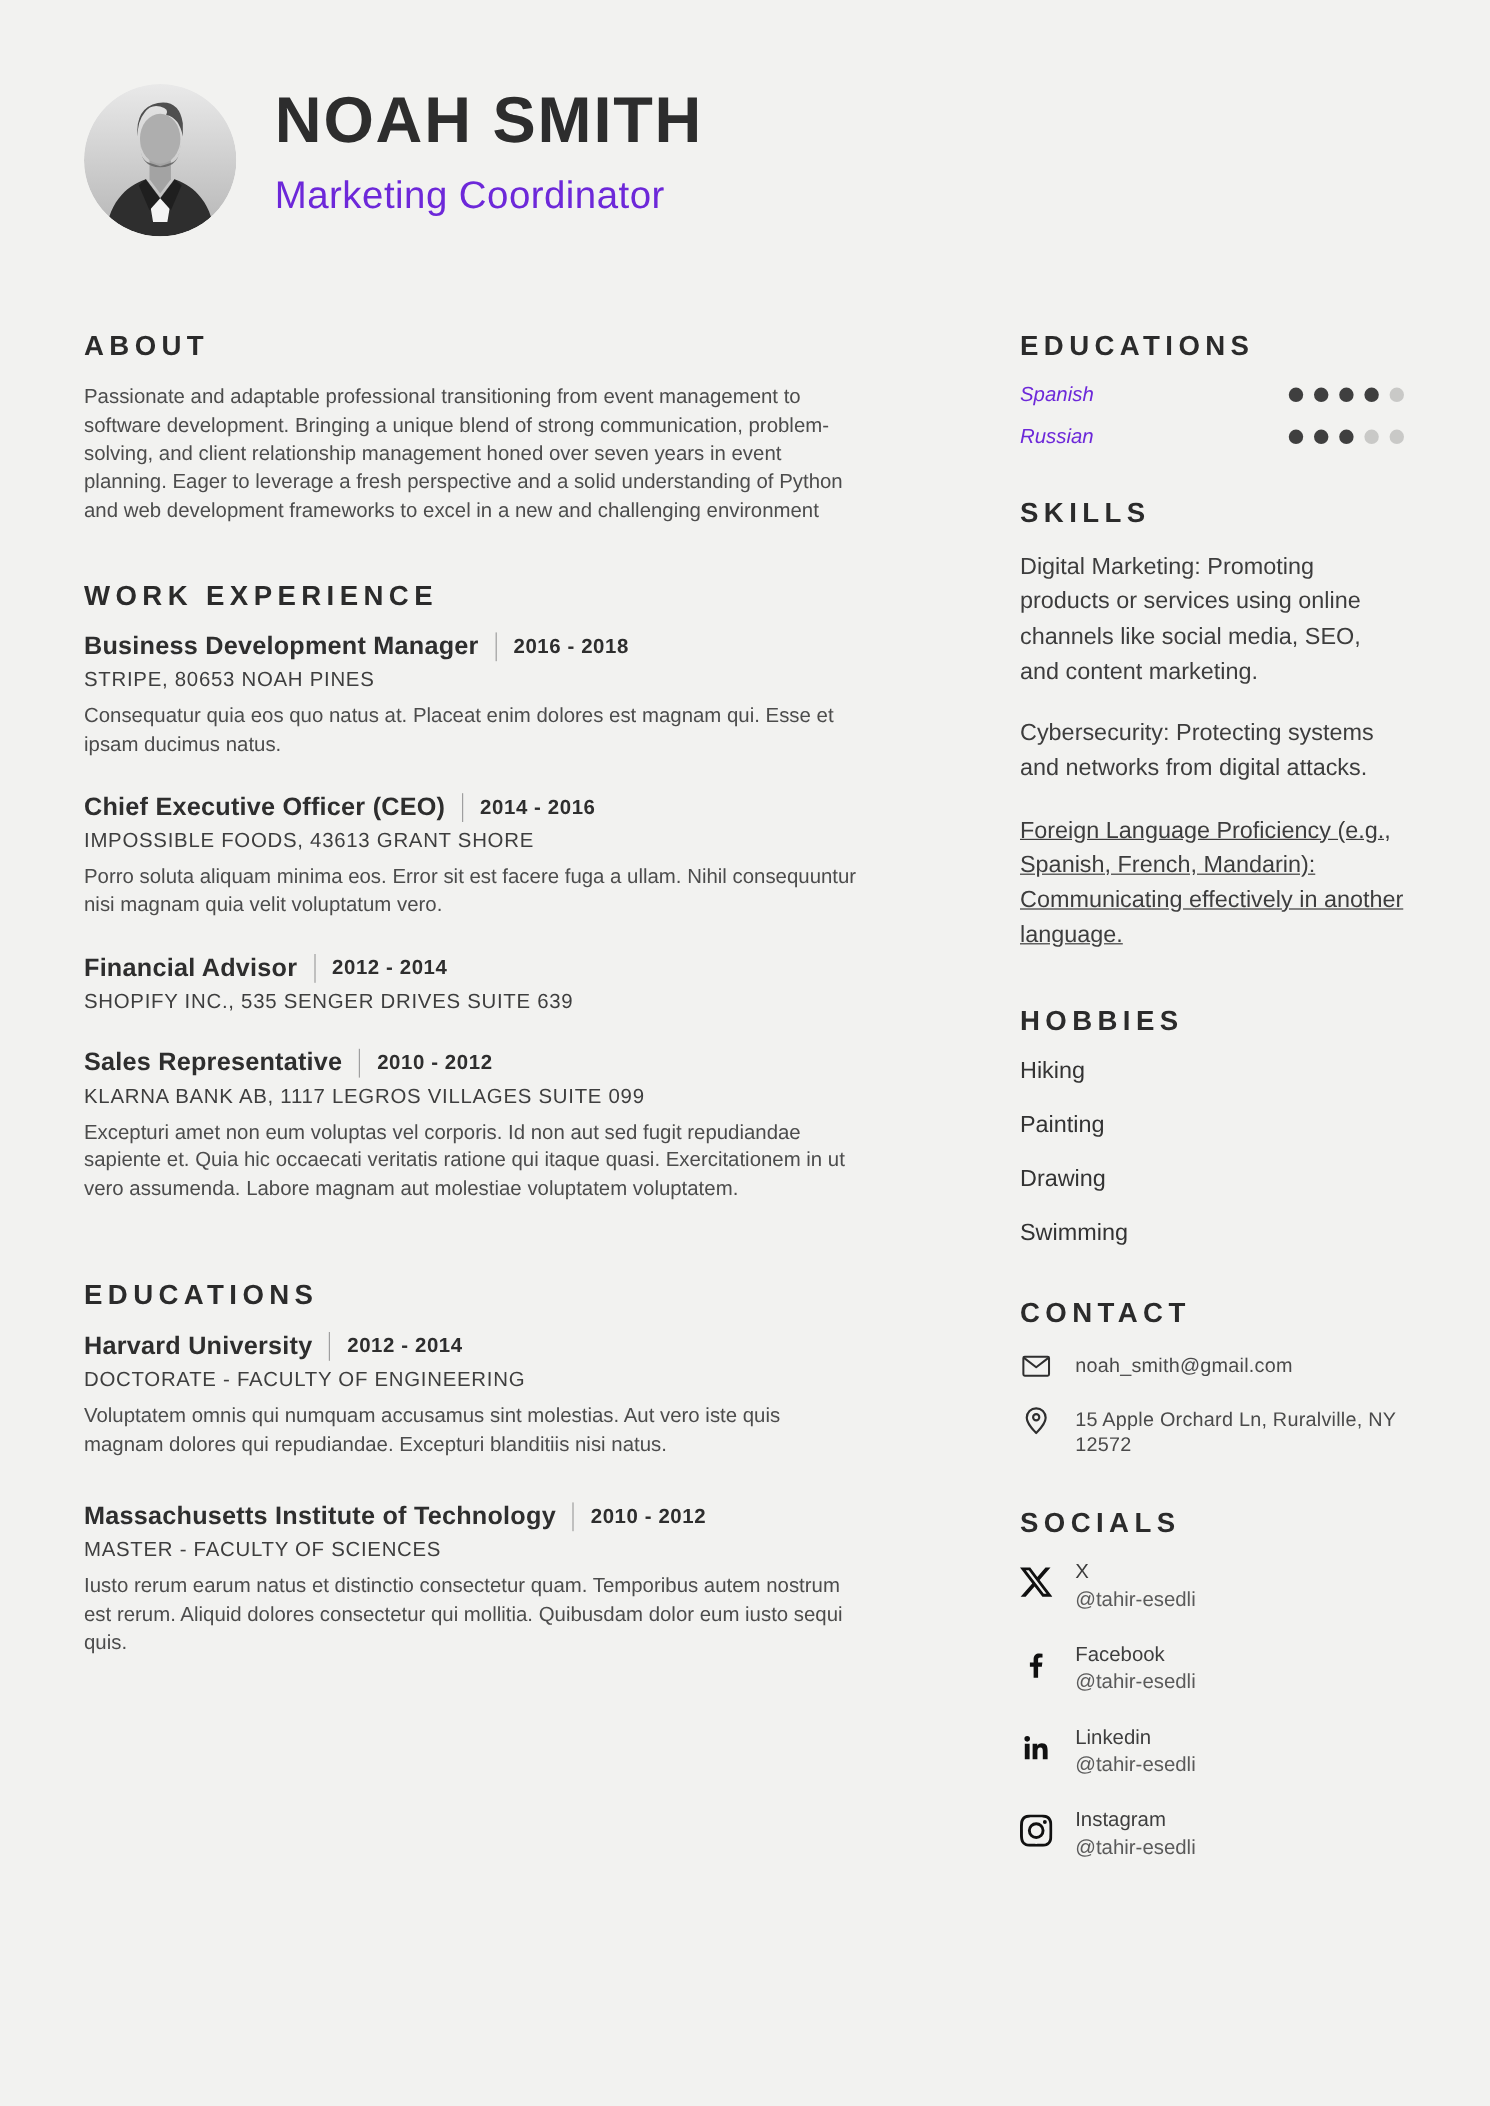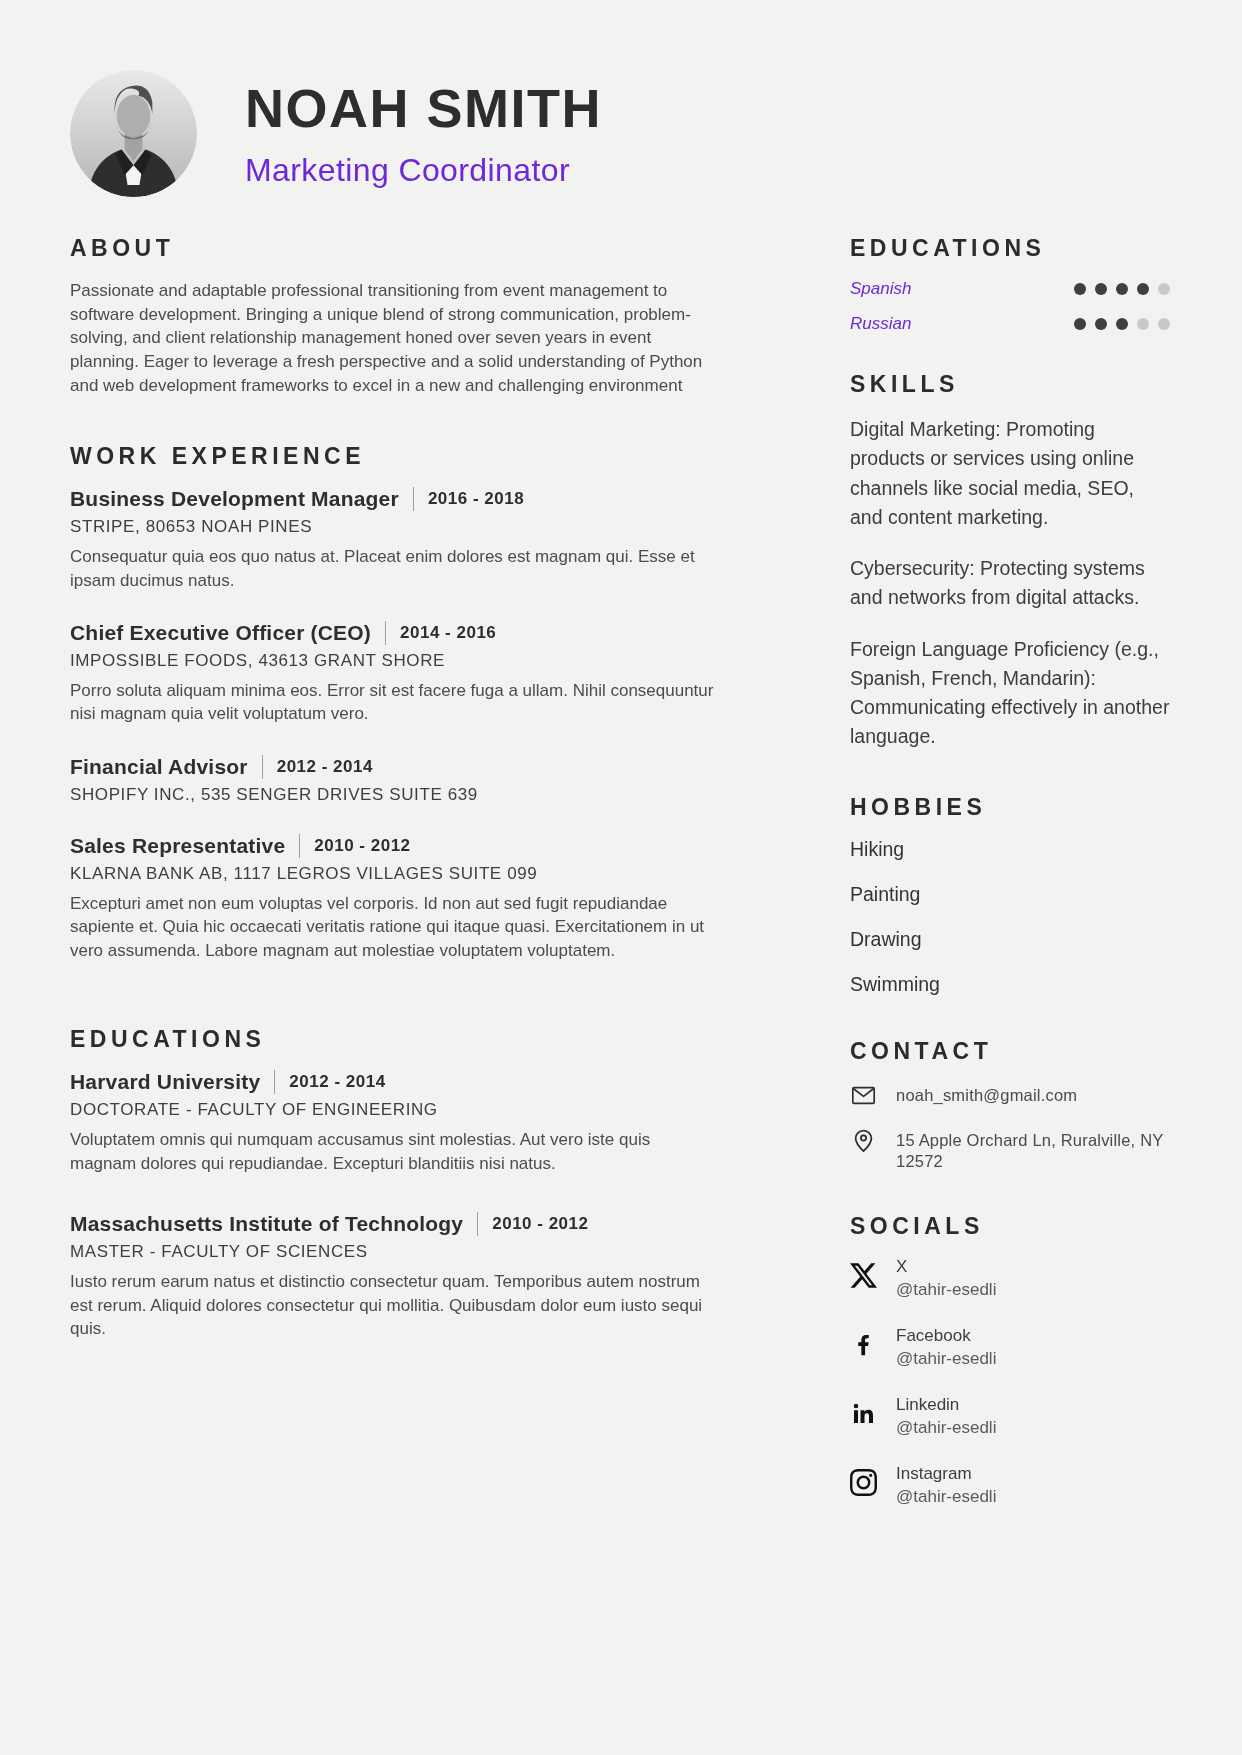--- a/index.html
+++ b/index.html
@@ -2,37 +2,37 @@
 <html><head>
 <meta charset="utf-8">
 <style>
   * { box-sizing: border-box; margin: 0; padding: 0; }
   body { background: #f2f2f0; font-family: "Liberation Sans", sans-serif; }
   .page {
     width: 1242px; height: 1755px; background: #f2f2f0;
     padding: 70px 70px 0 70px; overflow: hidden; position: relative;
   }
   
-  .header { display: flex; align-items: center; margin-bottom: 38px; gap: 16px; }
+  .header { display: flex; align-items: flex-start; margin-bottom: 38px; }
   .avatar { width: 127px; height: 127px; border-radius: 50%; overflow: hidden; flex: 0 0 127px; }
   .avatar svg { display: block; width: 100%; height: 100%; }
   .header-text { margin-left: 32px; padding-top: 2px; }
   .name {
     font-size: 54px; font-weight: 700; color: #2d2d2d; letter-spacing: 1.5px;
     line-height: 1.05; font-family: "Liberation Sans", sans-serif;
   }
   .subtitle { font-size: 32px; font-weight: 400; color: #6d28d9; margin-top: 15px; letter-spacing: 0.4px; }
   
   .columns { display: flex; }
   .col-left { width: 645px; flex: 0 0 645px; }
   .col-right { width: 320px; flex: 0 0 320px; margin-left: 135px; }
   
   .sec-heading {
     font-size: 23px; font-weight: 700; color: #2b2b2b;
-    letter-spacing: 4.5px; margin-bottom: 17px;
+    letter-spacing: 4.5px; margin-bottom: 17px; margin-top: 40px;
   }
   
   .about-text { font-size: 17px; line-height: 1.39; color: #4c4c4c; }
   
   .sec-work { margin-top: 46px; }
   .sec-edu { margin-top: 64px; }
   .entry { margin-bottom: 29px; }
   .entry:last-child { margin-bottom: 0; }
   .entry-title-row { display: flex; align-items: center; }
   .entry-title { font-size: 21px; font-weight: 700; color: #2e2e2e; letter-spacing: 0.2px; }
@@ -41,21 +41,21 @@
   .entry-org { font-size: 17px; color: #3e3e3e; margin-top: 6px; letter-spacing: 0.6px; }
   .entry-desc { font-size: 17px; line-height: 1.38; color: #4c4c4c; margin-top: 8px; }
   
   .lang-row { display: flex; align-items: center; justify-content: space-between; margin-bottom: 15px; }
   .lang-name { font-size: 17px; color: #6d28d9; font-style: italic; }
   .dots { display: flex; gap: 9px; }
   .dot { width: 12px; height: 12px; border-radius: 50%; background: #c9c9c7; }
   .dot.filled { background: #3f3f3f; }
   .sec-skills { margin-top: 37px; }
   .skill-item { font-size: 19.5px; line-height: 1.5; color: #3d3d3d; margin-bottom: 22px; }
-  .skill-item:last-child { margin-bottom: 0; }
+  .skill-item:last-child { margin-bottom: 0; text-decoration: underline; }
   .sec-hobbies { margin-top: 42px; }
   .hobby-item { font-size: 19.5px; color: #333; margin-bottom: 22px; }
   .sec-contact { margin-top: 42px; }
   .contact-row { display: flex; align-items: flex-start; margin-bottom: 18px; }
   .contact-icon { flex: 0 0 27px; width: 27px; height: 27px; margin-right: 19px; }
   .contact-icon svg { width: 100%; height: 100%; }
   .contact-text { font-size: 16.5px; color: #4a4a4a; line-height: 1.32; padding-top: 3px; letter-spacing: 0.2px; }
   .sec-socials { margin-top: 40px; }
   .social-row { display: flex; align-items: flex-start; margin-bottom: 26px; }
   .social-icon { flex: 0 0 27px; width: 27px; height: 27px; margin-right: 19px; margin-top: 5px; }

